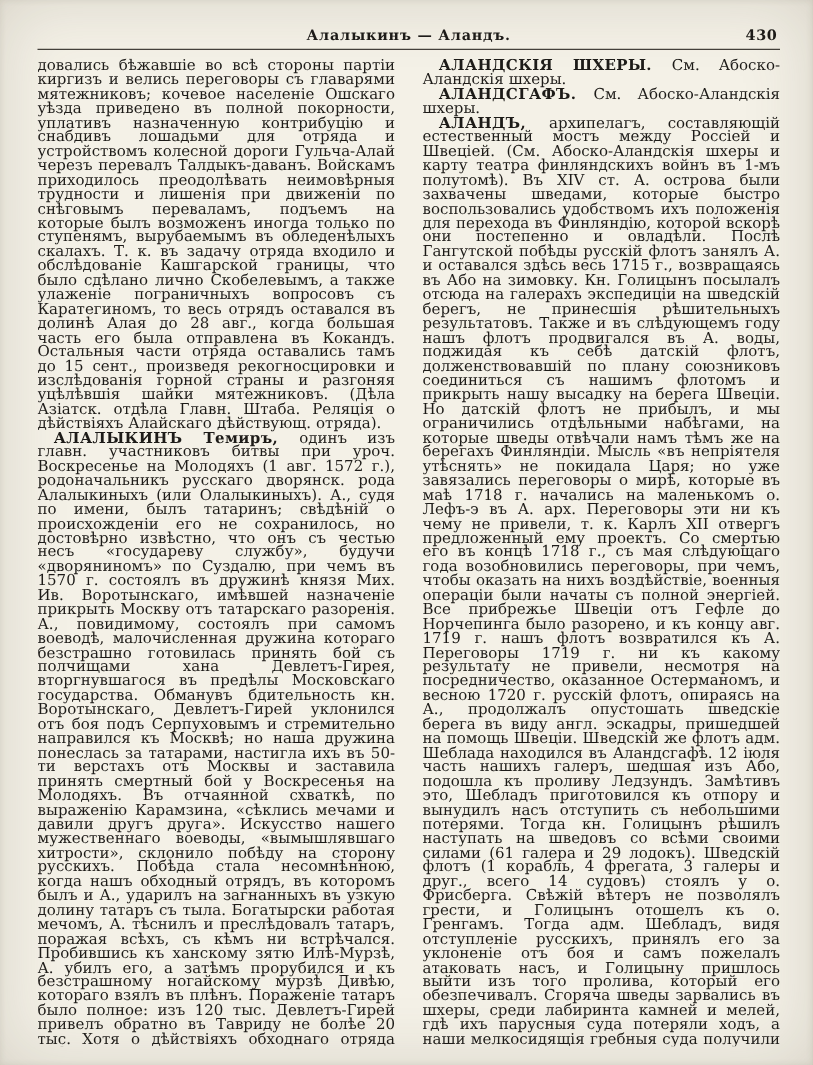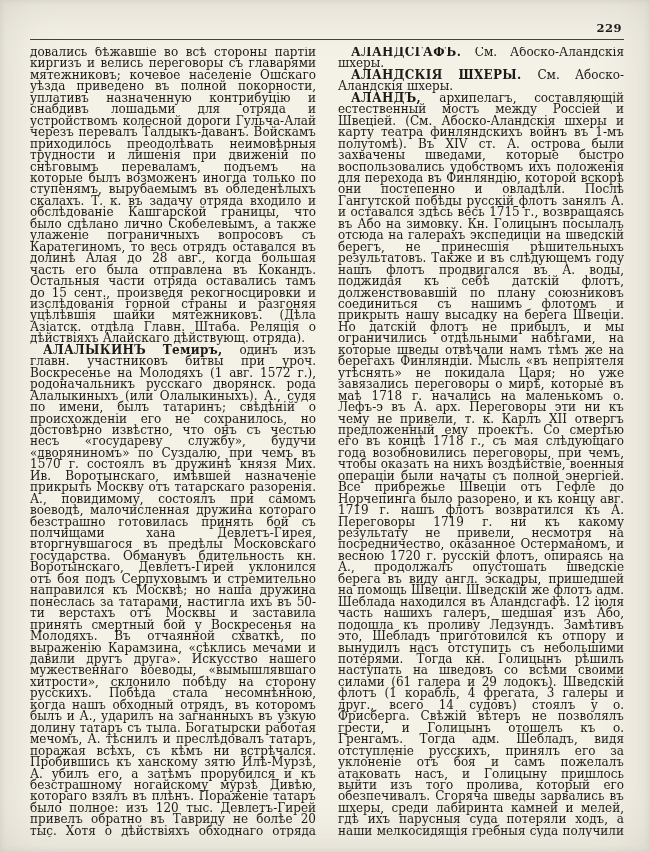--- a/index.html
+++ b/index.html
@@ -58,33 +58,34 @@
   .para { text-indent: 13px; }
   .para.no-indent { text-indent: 0; }
   .headword { font-weight: bold; letter-spacing: 0.3px; }
 </style>
 </head>
 <body>
 
 <div class="page">
 
   <header class="running-head">
-    <span class="page-num">229</span>
+    <span>Алалыкинъ — Аландъ.</span>
+    <span class="page-num">430</span>
   </header>
 
   <div class="rule"></div>
 
   <main class="columns">
 
     <section class="col">
       <p class="para no-indent"><span class="headword"></span><span>довались бѣжавшіе во всѣ стороны партіи киргизъ и велись переговоры съ главарями мятежниковъ; кочевое населеніе Ошскаго уѣзда приведено въ полной покорности, уплативъ назначенную контрибуцію и снабдивъ лошадьми для отряда и устройствомъ колесной дороги Гульча-Алай черезъ перевалъ Талдыкъ-даванъ. Войскамъ приходилось преодолѣвать неимовѣрныя трудности и лишенія при движеніи по снѣговымъ переваламъ, подъемъ на которые былъ возможенъ иногда только по ступенямъ, вырубаемымъ въ обледенѣлыхъ скалахъ. Т. к. въ задачу отряда входило и обслѣдованіе Кашгарской границы, что было сдѣлано лично Скобелевымъ, а также улаженіе пограничныхъ вопросовъ съ Каратегиномъ, то весь отрядъ оставался въ долинѣ Алая до 28 авг., когда большая часть его была отправлена въ Кокандъ. Остальныя части отряда оставались тамъ до 15 сент., произведя рекогносцировки и изслѣдованія горной страны и разгоняя уцѣлѣвшія шайки мятежниковъ. (Дѣла Азіатск. отдѣла Главн. Штаба. Реляція о дѣйствіяхъ Алайскаго дѣйствующ. отряда).</span></p>
       <p class="para"><span class="headword">АЛАЛЫКИНЪ Темиръ, </span><span>одинъ изъ главн. участниковъ битвы при уроч. Воскресенье на Молодяхъ (1 авг. 1572 г.), родоначальникъ русскаго дворянск. рода Алалыкиныхъ (или Олалыкиныхъ). А., судя по имени, былъ татаринъ; свѣдѣній о происхожденіи его не сохранилось, но достовѣрно извѣстно, что онъ съ честью несъ «государеву службу», будучи «дворяниномъ» по Суздалю, при чемъ въ 1570 г. состоялъ въ дружинѣ князя Мих. Ив. Воротынскаго, имѣвшей назначеніе прикрыть Москву отъ татарскаго разоренія. А., повидимому, состоялъ при самомъ воеводѣ, малочисленная дружина котораго безстрашно готовилась принять бой съ полчищами хана Девлетъ-Гирея, вторгнувшагося въ предѣлы Московскаго государства. Обманувъ бдительность кн. Воротынскаго, Девлетъ-Гирей уклонился отъ боя подъ Серпуховымъ и стремительно направился къ Москвѣ; но наша дружина понеслась за татарами, настигла ихъ въ 50-ти верстахъ отъ Москвы и заставила принять смертный бой у Воскресенья на Молодяхъ. Въ отчаянной схваткѣ, по выраженію Карамзина, «сѣклись мечами и давили другъ друга». Искусство нашего мужественнаго воеводы, «вымышлявшаго хитрости», склонило побѣду на сторону русскихъ. Побѣда стала несомнѣнною, когда нашъ обходный отрядъ, въ которомъ былъ и А., ударилъ на загнанныхъ въ узкую долину татаръ съ тыла. Богатырски работая мечомъ, А. тѣснилъ и преслѣдовалъ татаръ, поражая всѣхъ, съ кѣмъ ни встрѣчался. Пробившись къ ханскому зятю Илѣ-Мурзѣ, А. убилъ его, а затѣмъ прорубился и къ безстрашному ногайскому мурзѣ Дивѣю, котораго взялъ въ плѣнъ. Пораженіе татаръ было полное: изъ 120 тыс. Девлетъ-Гирей привелъ обратно въ Тавриду не болѣе 20 тыс. Хотя о дѣйствіяхъ обходнаго отряда имѣются лишь отрывочныя данныя, но сохраненіе лѣтописцами подвиговъ А. даетъ основаніе считать его дѣятельное участіе въ этомъ отр. (А. А. Половцовъ. Русскій біогр. словарь, т. I. М. Яблочковъ. Исторія дворянскаго сословія въ Россіи. Спб., 1876 г. Спиридовъ. Родословный словарь 1793 г.).</span></p>
     </section>
 
     <section class="col">
+      <p class="para"><span class="headword">АЛАНДСКІЯ ШХЕРЫ. </span><span>См. Абоско-Аландскія шхеры.</span></p>
       <p class="para"><span class="headword">АЛАНДСГАФЪ. </span><span>См. Абоско-Аландскія шхеры.</span></p>
-      <p class="para"><span class="headword">АЛАНДСКІЯ ШХЕРЫ. </span><span>См. Абоско-Аландскія шхеры.</span></p>
       <p class="para"><span class="headword">АЛАНДЪ, </span><span>архипелагъ, составляющій естественный мостъ между Россіей и Швеціей. (См. Абоско-Аландскія шхеры и карту театра финляндскихъ войнъ въ 1-мъ полутомѣ). Въ XIV ст. А. острова были захвачены шведами, которые быстро воспользовались удобствомъ ихъ положенія для перехода въ Финляндію, которой вскорѣ они постепенно и овладѣли. Послѣ Гангутской побѣды русскій флотъ занялъ А. и оставался здѣсь весь 1715 г., возвращаясь въ Або на зимовку. Кн. Голицынъ посылалъ отсюда на галерахъ экспедиціи на шведскій берегъ, не принесшія рѣшительныхъ результатовъ. Также и въ слѣдующемъ году нашъ флотъ продвигался въ А. воды, поджидая къ себѣ датскій флотъ, долженствовавшій по плану союзниковъ соединиться съ нашимъ флотомъ и прикрыть нашу высадку на берега Швеціи. Но датскій флотъ не прибылъ, и мы ограничились отдѣльными набѣгами, на которые шведы отвѣчали намъ тѣмъ же на берегахъ Финляндіи. Мысль «въ непріятеля утѣснять» не покидала Царя; но уже завязались переговоры о мирѣ, которые въ маѣ 1718 г. начались на маленькомъ о. Лефъ-э въ А. арх. Переговоры эти ни къ чему не привели, т. к. Карлъ XII отвергъ предложенный ему проектъ. Со смертью его въ концѣ 1718 г., съ мая слѣдующаго года возобновились переговоры, при чемъ, чтобы оказать на нихъ воздѣйствіе, военныя операціи были начаты съ полной энергіей. Все прибрежье Швеціи отъ Гефле до Норчепинга было разорено, и къ концу авг. 1719 г. нашъ флотъ возвратился къ А. Переговоры 1719 г. ни къ какому результату не привели, несмотря на посредничество, оказанное Остерманомъ, и весною 1720 г. русскій флотъ, опираясь на А., продолжалъ опустошать шведскіе берега въ виду англ. эскадры, пришедшей на помощь Швеціи. Шведскій же флотъ адм. Шеблада находился въ Аландсгафѣ. 12 іюля часть нашихъ галеръ, шедшая изъ Або, подошла къ проливу Ледзундъ. Замѣтивъ это, Шебладъ приготовился къ отпору и вынудилъ насъ отступить съ небольшими потерями. Тогда кн. Голицынъ рѣшилъ наступать на шведовъ со всѣми своими силами (61 галера и 29 лодокъ). Шведскій флотъ (1 корабль, 4 фрегата, 3 галеры и друг., всего 14 судовъ) стоялъ у о. Фрисберга. Свѣжій вѣтеръ не позволялъ грести, и Голицынъ отошелъ къ о. Гренгамъ. Тогда адм. Шебладъ, видя отступленіе русскихъ, принялъ его за уклоненіе отъ боя и самъ пожелалъ атаковать насъ, и Голицыну пришлось выйти изъ того пролива, который его обезпечивалъ. Сгоряча шведы зарвались въ шхеры, среди лабиринта камней и мелей, гдѣ ихъ парусныя суда потеряли ходъ, а наши мелкосидящія гребныя суда получили огромное преимущество надъ парусными шведскими. У двухъ непріятельскихъ фрегатовъ выстрѣлами были сбиты снасти; они приткнулись къ мели и были взяты на абордажъ нашими галерами. Другіе два фрегата бросились въ бѣгство, но были настигнуты. Шведы, однако, такъ отчаянно</span></p>
     </section>
 
   </main>
 
 </div>
 
 </body></html>

